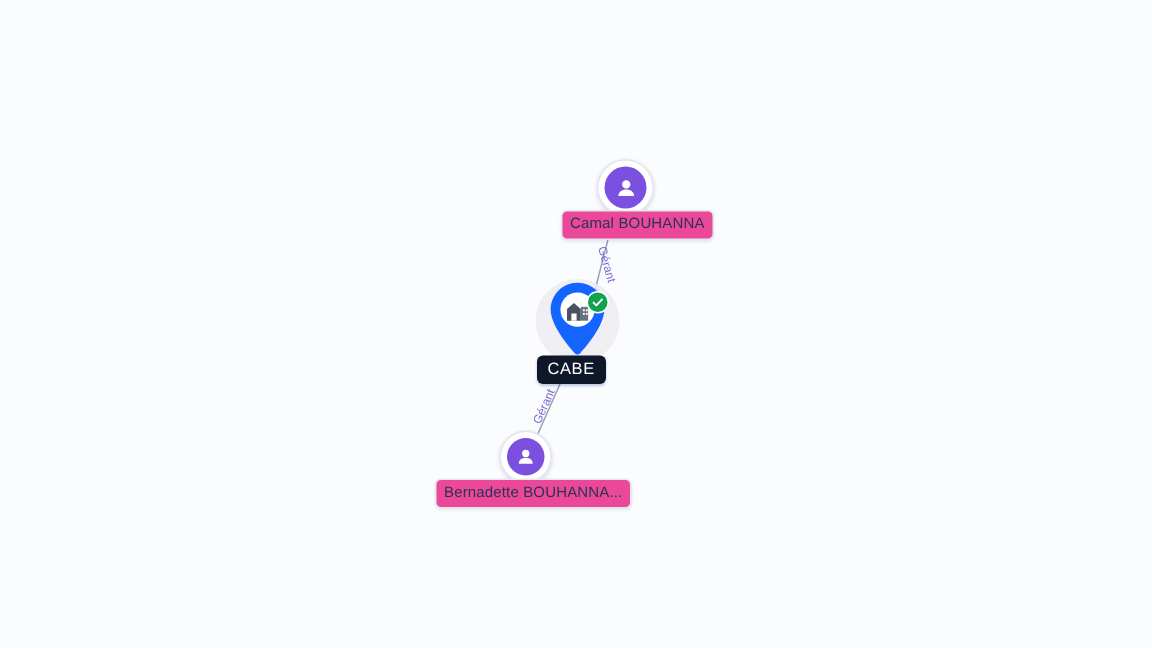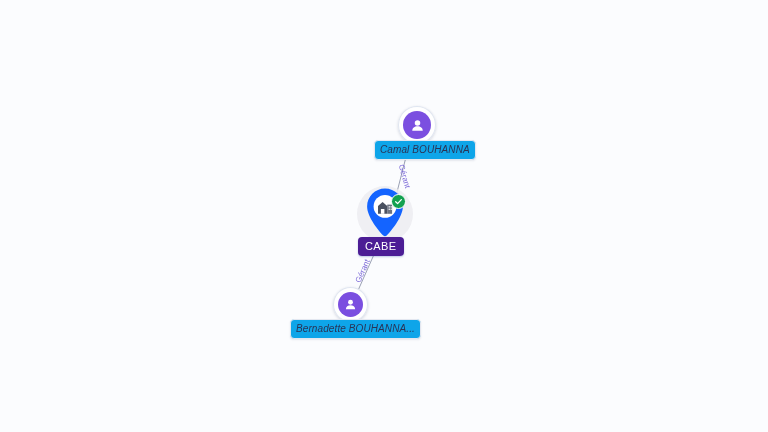--- a/index.html
+++ b/index.html
@@ -48,31 +48,30 @@
     border-radius: 50%;
     background: #7b4fe0;
     display: flex;
     align-items: center;
     justify-content: center;
   }
   .avatar-circle svg { display: block; }
 
   .node-label {
     position: absolute;
-    background: #0ea5e9;
+    background: #ec4899;
     border: 1px solid #e3e7f0;
     border-radius: 4px;
     color: #2a3355;
     font-size: 10px;
     line-height: 13px;
     padding: 2px 5px 3px 5px;
     white-space: nowrap;
     box-shadow: 0 1px 2px rgba(35, 45, 85, 0.10);
     letter-spacing: 0.1px;
-    font-style: italic;
   }
 
   
   #company-node {
     position: absolute;
   }
 
   #company-halo {
     position: absolute;
     left: 0;
@@ -104,21 +103,21 @@
     display: flex;
     align-items: center;
     justify-content: center;
     box-sizing: border-box;
   }
 
   #company-name-chip {
     position: absolute;
     left: 1px;
     top: 51px;
-    background: #4c1d95;
+    background: #0f172a;
     color: #ffffff;
     font-size: 11px;
     line-height: 14px;
     padding: 2px 7px 3px 7px;
     border-radius: 4px;
     white-space: nowrap;
     letter-spacing: 0.4px;
     box-shadow: 0 1px 2px rgba(20, 60, 160, 0.28);
   }
 </style>

